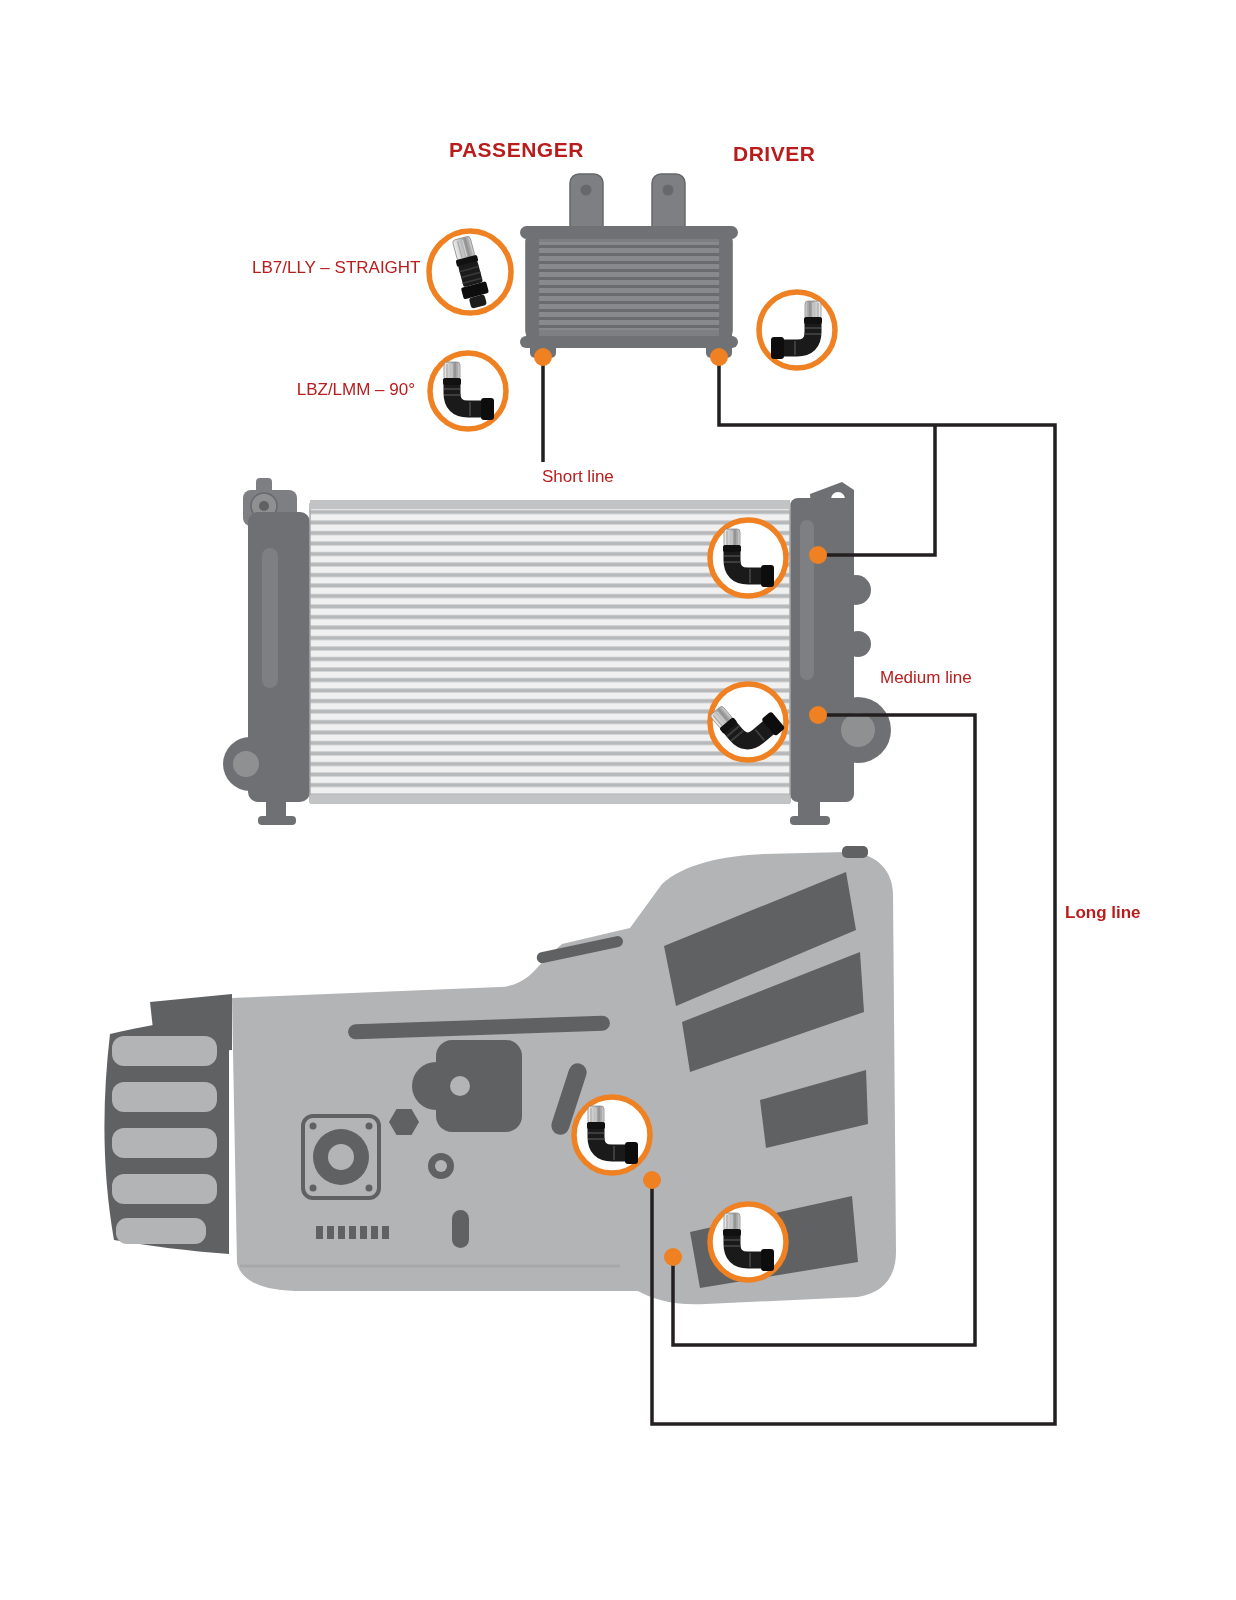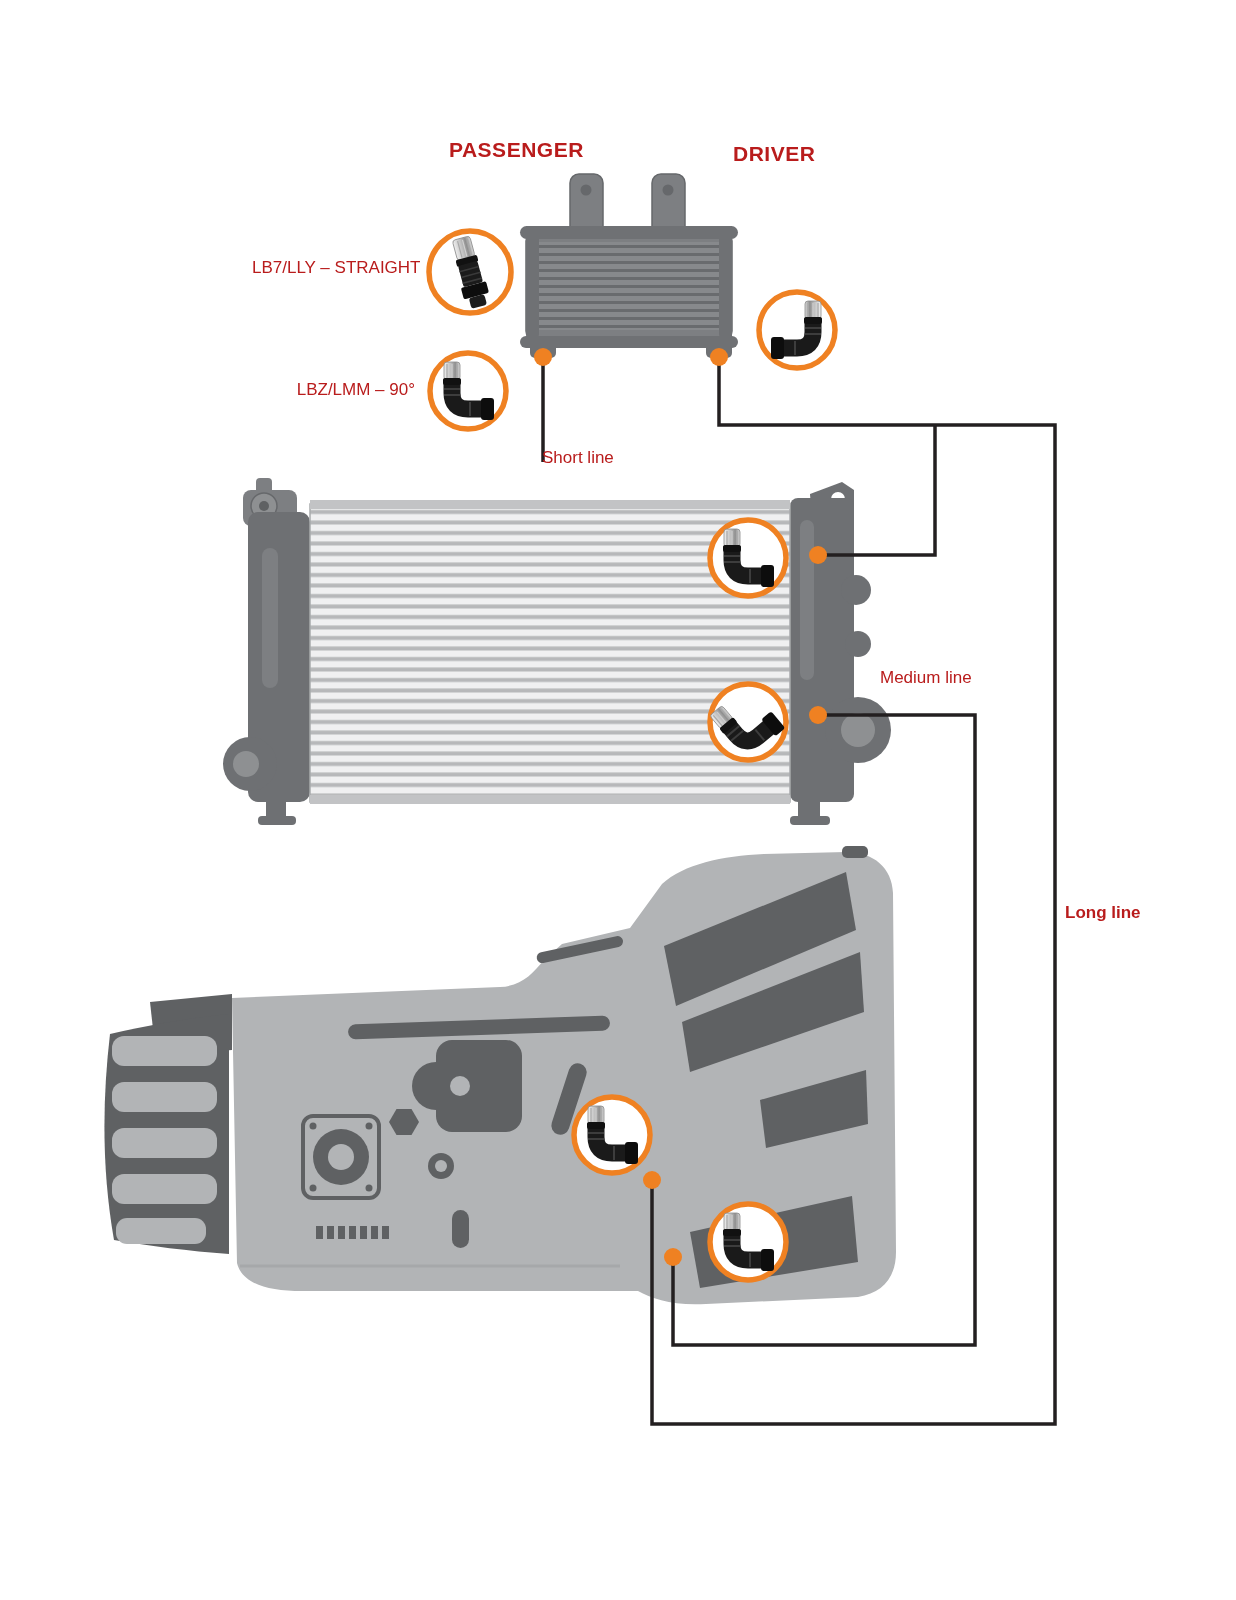--- a/index.html
+++ b/index.html
@@ -230,19 +230,19 @@
   </svg>
 
   <div class="label label--section" style="left:449px;top:138px;">PASSENGER</div>
 
   <div class="label label--section" style="left:733px;top:142px;">DRIVER</div>
 
   <div class="label label--part ra" style="left:252px;top:258px;width:160px;">LB7/LLY – STRAIGHT</div>
 
   <div class="label label--part ra" style="left:279px;top:372px;width:136px;margin-top:8px;">LBZ/LMM – 90°</div>
 
-  <div class="label label--line" style="left:542px;top:448px;">Short line</div>
+  <div class="label label--line" style="left:542px;top:467px;">Short line</div>
 
   <div class="label label--line" style="left:880px;top:668px;">Medium line</div>
 
   <div class="label label--line" style="left:1065px;top:903px;font-weight:bold;">Long line</div>
 
 </div>
 
 </body></html>

